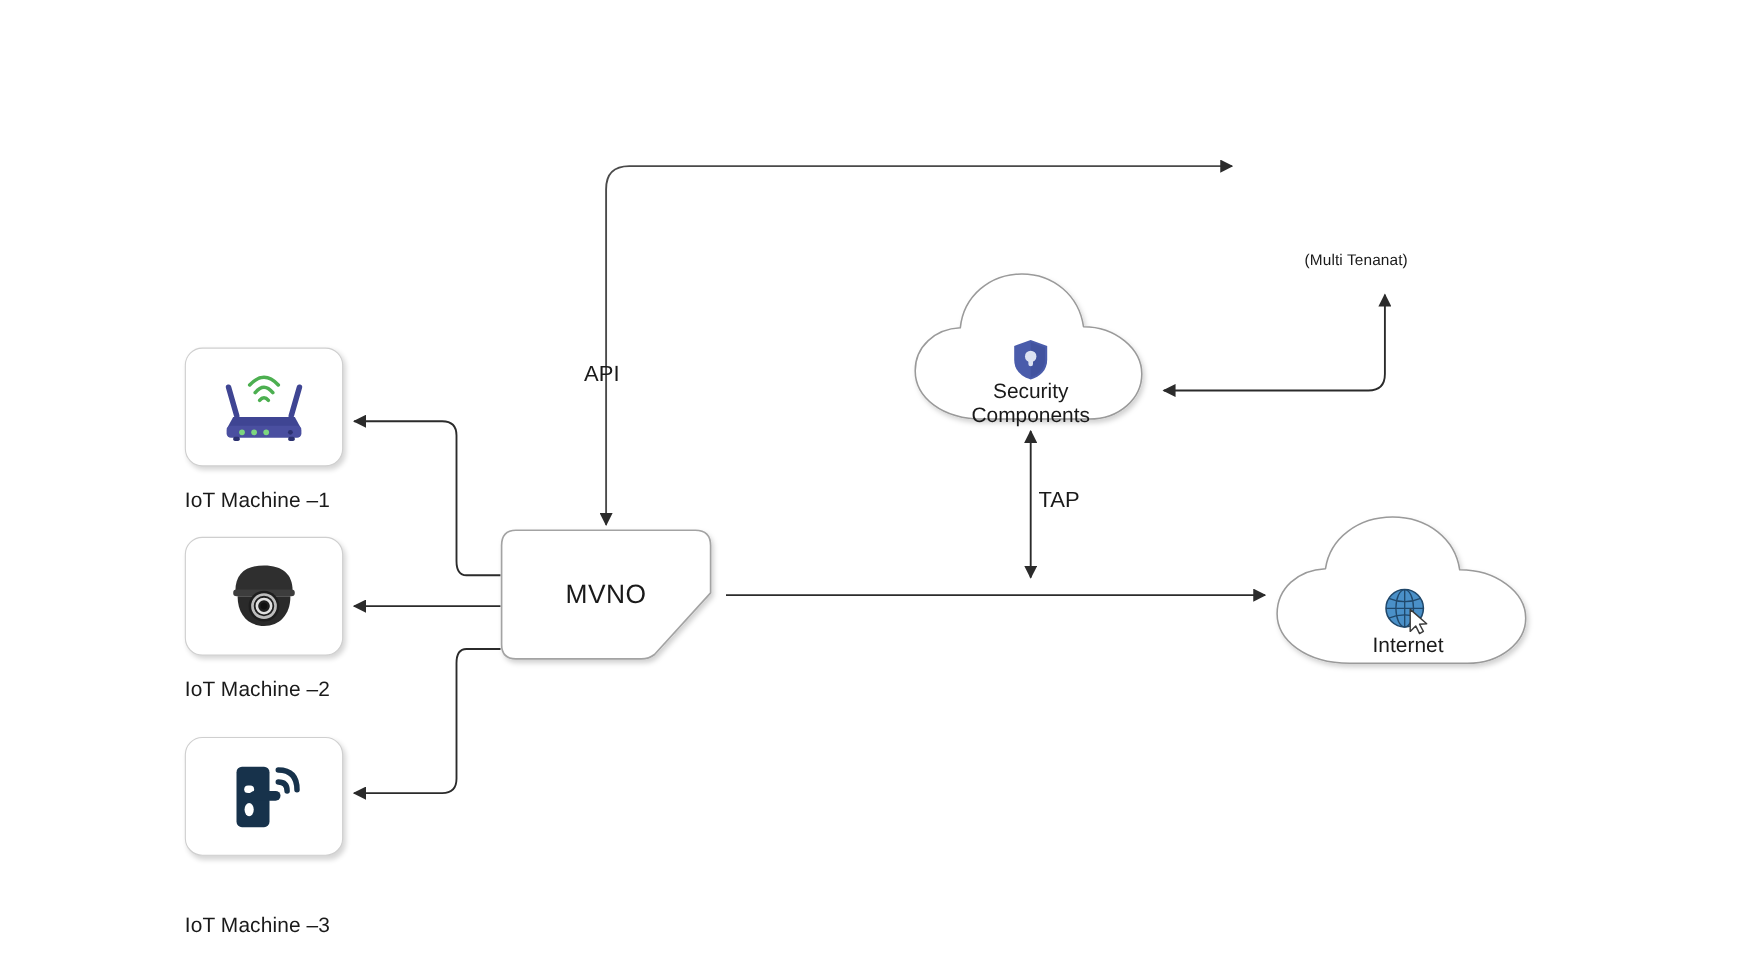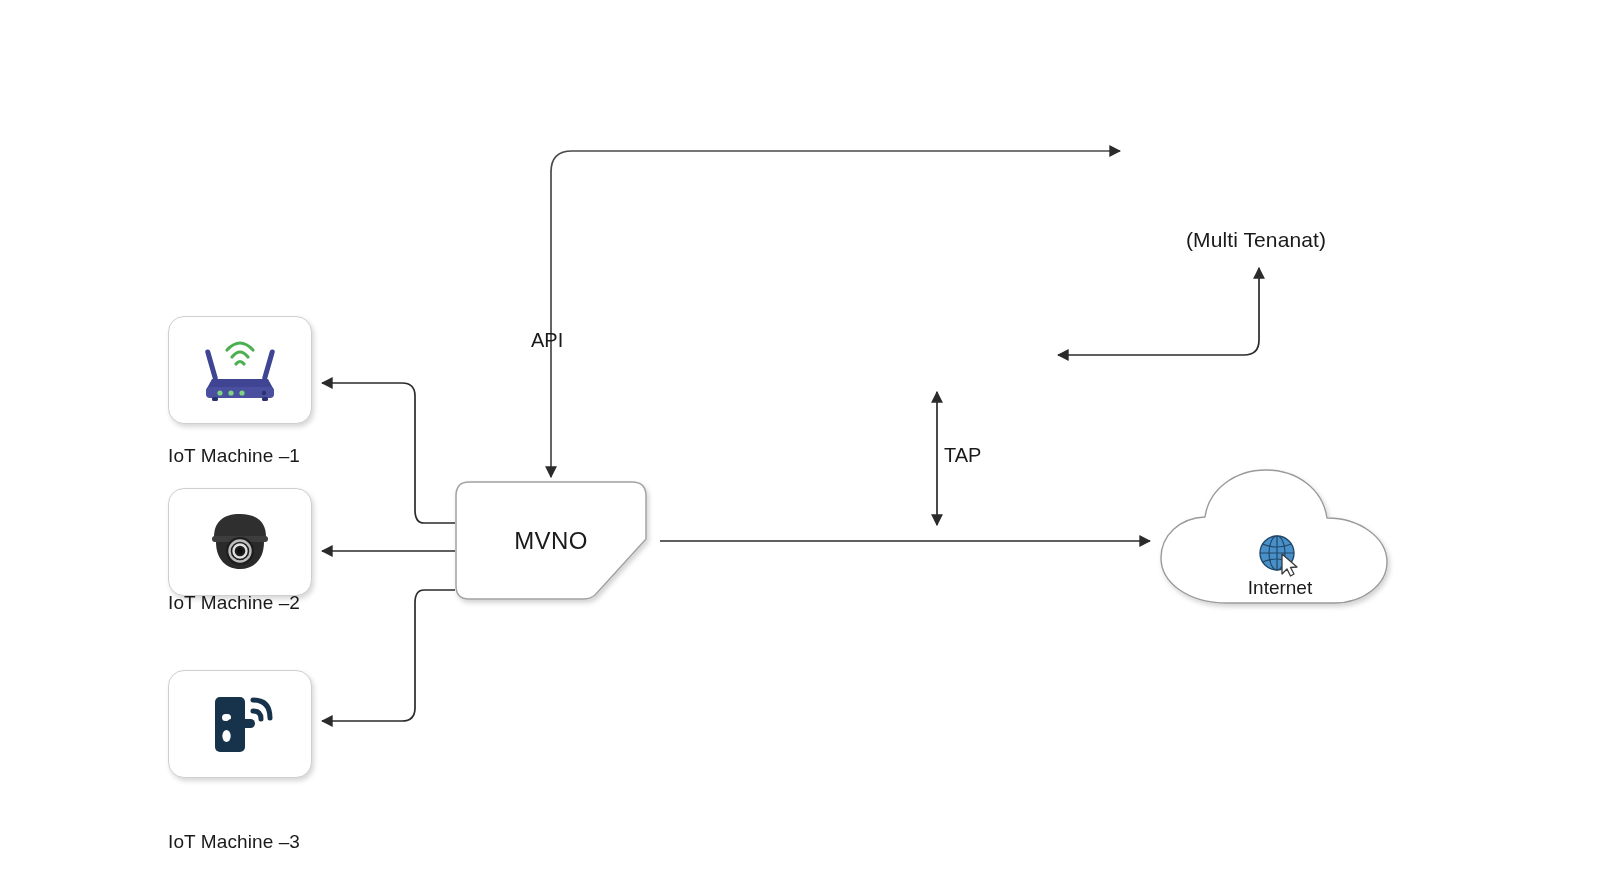--- a/index.html
+++ b/index.html
@@ -66,21 +66,21 @@
     gap: 14px;
   }
   #mgmt-card .mgmt-title {
     font-size: 21px;
     color: #1a1a1a;
     white-space: nowrap;
   }
   #mgmt-sub {
     left: 1186px;
     top: 228px;
-    font-size: 21px;
+    font-size: 14px;
   }
 
   
   #mvno-box {
     position: absolute;
     left: 455px;
     top: 481px;
     width: 192px;
     height: 119px;
   }
@@ -166,20 +166,45 @@
 
     <path d="M 660 541 L 1150 541" fill="none" stroke="#2b2b2b" stroke-width="1.7" marker-end="url(#arrow)"></path>
 
     <path d="M 937 525 L 937 392" fill="none" stroke="#2b2b2b" stroke-width="1.7" marker-end="url(#arrow)" marker-start="url(#arrow)"></path>
 
     <path d="M 1259 268 L 1259 340 Q 1259 355 1244 355 L 1058 355" fill="none" stroke="#2b2b2b" stroke-width="1.7" marker-end="url(#arrow)" marker-start="url(#arrow)"></path>
   </svg>
 
   <div class="node-label" id="mgmt-sub">(Multi Tenanat)</div>
 
+  <div class="cloud" id="security-cloud">
+    <svg width="218" height="136" viewBox="0 0 218 136" xmlns="http://www.w3.org/2000/svg">
+      <path filter="url(#softshadow)" d="M 66 134
+               C 28 134 4 114 4 90
+               C 4 68 22 52 45 51
+               C 48 22 72 2 101 2
+               C 130 2 153 22 157 50
+               C 186 50 210 70 210 93
+               C 210 115 190 134 162 134 Z" fill="#ffffff" stroke="#9a9a9a" stroke-width="1.4" stroke-linejoin="round"></path>
+    </svg>
+    <div class="cloud-content">
+      <span class="icon-wrap">
+        <svg width="34" height="38" viewBox="0 0 34 38" xmlns="http://www.w3.org/2000/svg">
+          <path d="M 17 1 L 32 6.5 L 32 19 C 32 28.5 25.5 34.5 17 37 C 8.5 34.5 2 28.5 2 19 L 2 6.5 Z" fill="#4A5CAB"></path>
+          <path d="M 17 3 L 30 7.8 L 30 19 C 30 27.4 24.3 32.8 17 35.1 Z" fill="#3D4D96" opacity="0.55"></path>
+          <circle cx="17" cy="16" r="5.2" fill="#DCE2F2"></circle>
+          <rect x="14.9" y="16" width="4.2" height="9" rx="2.1" fill="#DCE2F2"></rect>
+        </svg>
+      </span>
+      <div class="cloud-label">
+        <div>Security</div>
+        <div>Components</div>
+      </div>
+    </div>
+  </div>
 
   <div class="cloud" id="internet-cloud">
     <svg width="246" height="137" viewBox="0 0 246 137" xmlns="http://www.w3.org/2000/svg">
       <path filter="url(#softshadow)" d="M 70 135
                C 30 135 4 114 4 90
                C 4 67 23 50 48 49
                C 52 21 78 2 109 2
                C 141 2 166 22 170 50
                C 203 50 230 70 230 94
                C 230 116 207 135 177 135 Z" fill="#ffffff" stroke="#9a9a9a" stroke-width="1.4" stroke-linejoin="round"></path>
@@ -236,21 +261,21 @@
         <path d="M 9 26 C 9 11 18 3 35 3 C 52 3 61 11 61 26 Z" fill="#2F2F2F"></path>
         <rect x="7" y="25" width="56" height="6" rx="3" fill="#3D3D3D"></rect>
         <path d="M 11 31 C 11 48 21 58 35 58 C 49 58 59 48 59 31 Z" fill="#2A2A2A"></path>
         <circle cx="35" cy="40" r="14" fill="#1E1E1E"></circle>
         <circle cx="35" cy="40" r="10.5" fill="none" stroke="#BDBDBD" stroke-width="2.4"></circle>
         <circle cx="35" cy="40" r="6.5" fill="none" stroke="#E0E0E0" stroke-width="2.4"></circle>
         <circle cx="35" cy="40" r="3" fill="#111111"></circle>
       </svg>
     </span>
   </div>
-  <div class="node-label" style="left:168px; top:592px;">IoT Machine –2</div>
+  <div class="node-label" style="left:168px; top:617px;">IoT Machine –2</div>
 
   <div class="card iot-card" style="left:168px; top:670px;">
     <span class="icon-wrap">
       <svg width="74" height="72" viewBox="0 0 74 72" xmlns="http://www.w3.org/2000/svg">
         <rect x="12" y="9" width="30" height="55" rx="5" fill="#17324B"></rect>
         <rect x="19" y="26" width="9" height="7" rx="3.5" fill="#ffffff"></rect>
         <ellipse cx="23.5" cy="48" rx="4.2" ry="6" fill="#ffffff"></ellipse>
         <rect x="24" y="31" width="28" height="9" rx="4.5" fill="#17324B"></rect>
         <path d="M 50 23 Q 58 23 58 31" fill="none" stroke="#17324B" stroke-width="5" stroke-linecap="round"></path>
         <path d="M 50 12 Q 67 12 67 30" fill="none" stroke="#17324B" stroke-width="5" stroke-linecap="round"></path>

